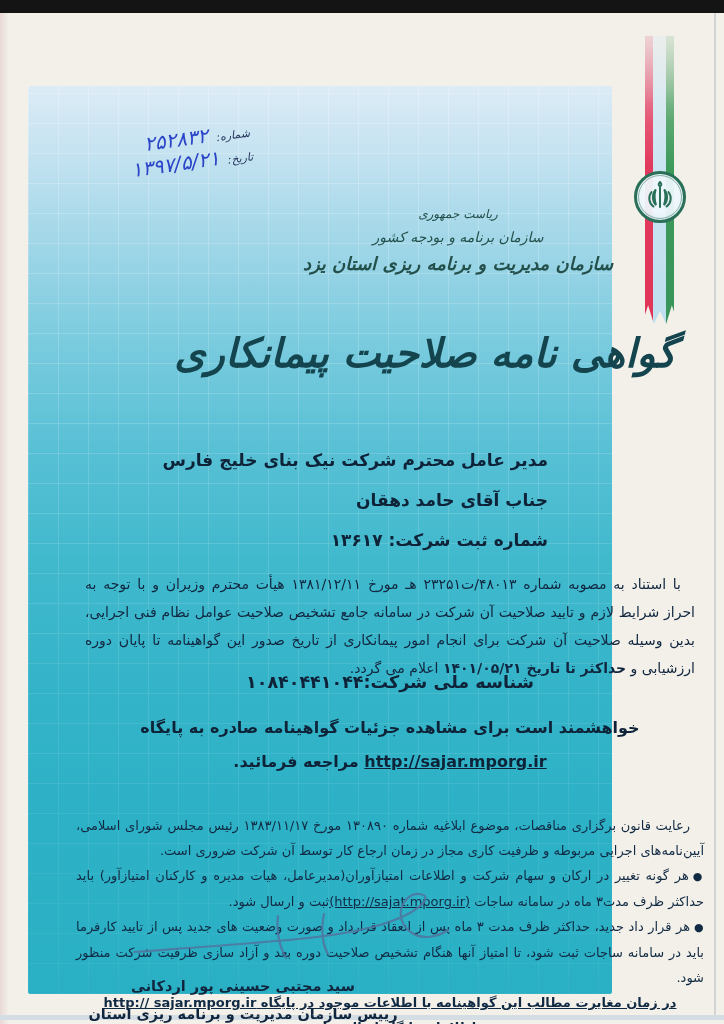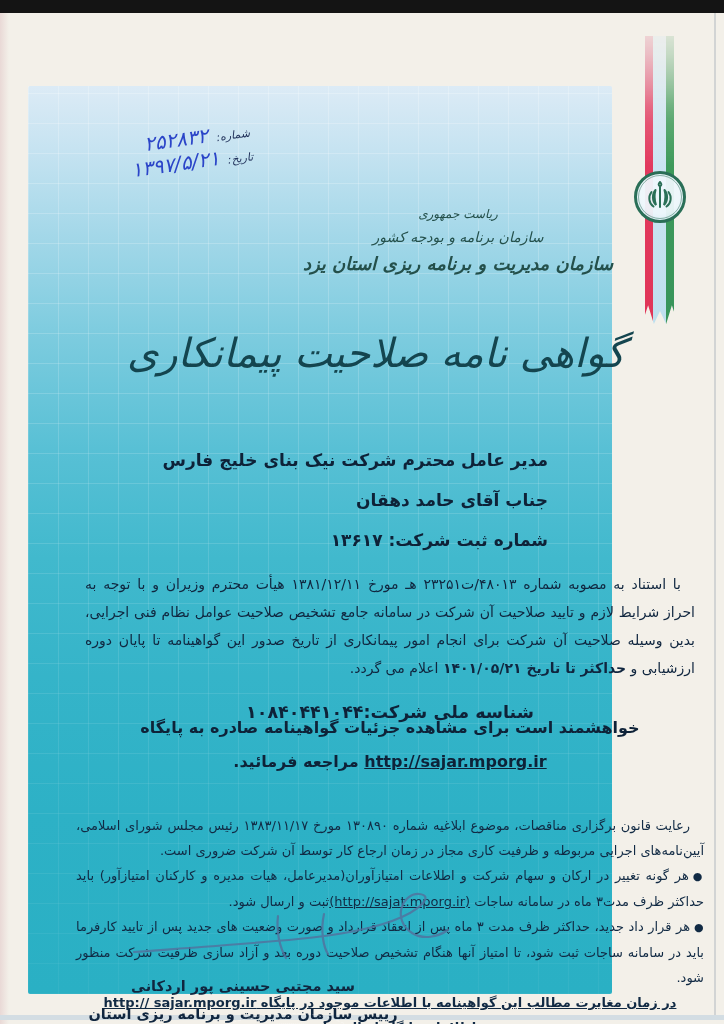--- a/index.html
+++ b/index.html
@@ -55,32 +55,32 @@
   .stamp-label { font-size:11px; color:#22335c; font-style:italic; }
   .stamp-value { font-size:20px; letter-spacing:2px; font-style:italic; }
 
   
   .letterhead { position:absolute; left:255px; top:118px; width:350px; text-align:center;
     color:#24504b; direction:rtl; font-style:italic; z-index:2; }
   .lh1 { font-size:12px; line-height:21px; }
   .lh2 { font-size:14px; line-height:24px; }
   .lh3 { font-size:18px; font-weight:bold; line-height:30px; }
 
-  .doc-title { position:absolute; left:48px; top:244px; width:600px; text-align:center;
-    direction:rtl; font-size:40px; font-weight:normal; font-style:italic; color:#14454f;
+  .doc-title { position:absolute; left:48px; top:244px; width:600px; 
+    direction:rtl; font-size:40px; font-weight:bold; font-style:italic; color:#14454f;
     letter-spacing:1px; z-index:2; }
 
   .addressee { position:absolute; right:64px; top:354px; direction:rtl; text-align:right;
     color:#0e2238; font-weight:bold; font-size:17px; line-height:40px; z-index:2; }
 
   .body-par { position:absolute; left:57px; top:484px; width:610px; direction:rtl;
     text-align:justify; text-indent:14px; font-size:14px; line-height:28px; color:#10263f; z-index:2; }
   .body-par .b { font-weight:bold; }
 
-  .national-id { position:absolute; left:57px; top:616px; width:610px; text-align:center;
+  .national-id { position:absolute; left:57px; top:586px; width:610px; text-align:center;
     direction:rtl; font-size:17.5px; font-weight:bold; color:#0e2238; z-index:2; }
 
   .request1 { position:absolute; left:57px; top:632px; width:610px; text-align:center;
     direction:rtl; font-size:16px; font-weight:bold; color:#0e2238; z-index:2; }
   .request2 { position:absolute; left:57px; top:666px; width:610px; text-align:center;
     direction:rtl; font-size:16px; font-weight:bold; color:#0e2238; z-index:2; }
   .ltr { direction:ltr; unicode-bidi:embed; }
   .u { text-decoration:underline; }
 
   .notes { position:absolute; left:48px; top:705px; width:628px; direction:rtl;

